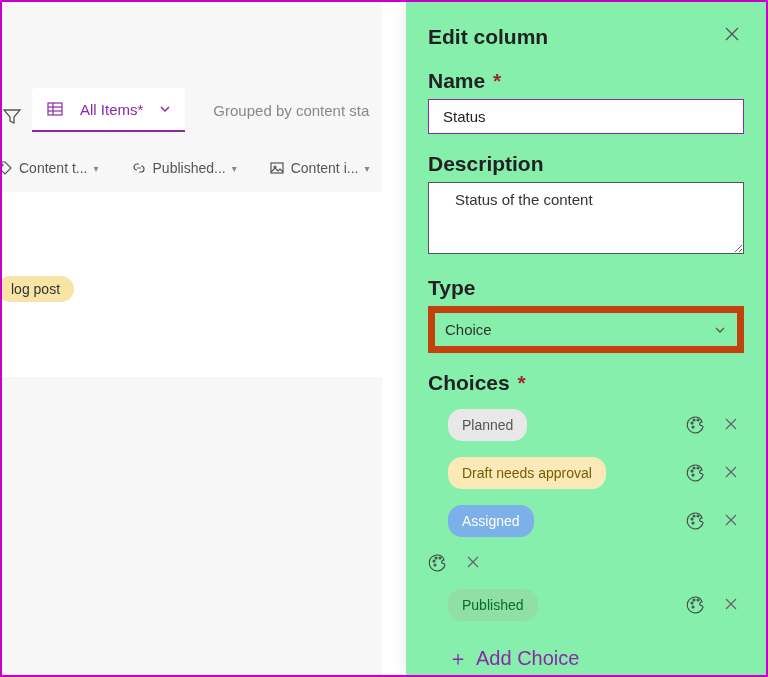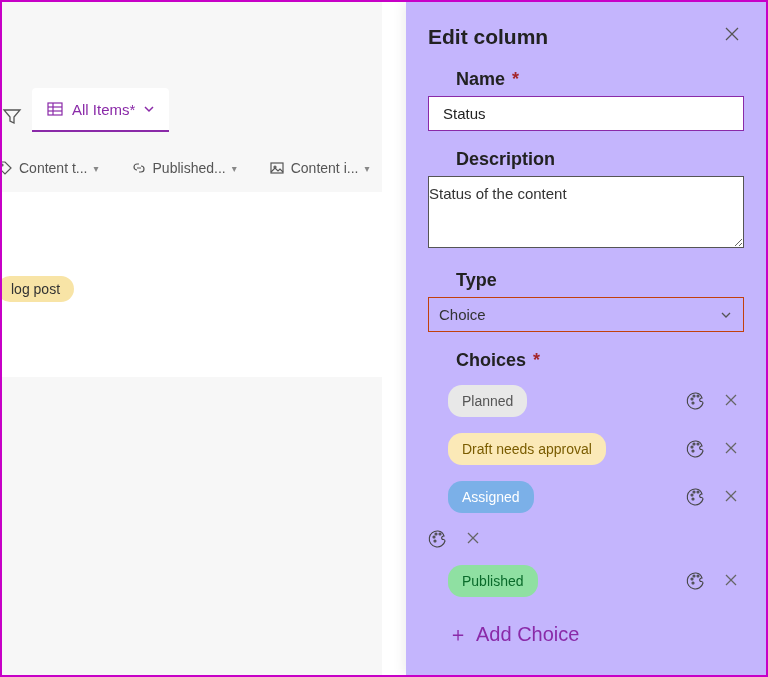--- a/index.html
+++ b/index.html
@@ -41,21 +41,21 @@
   position: absolute;
   left: 30px;
   top: 86px;
   display: flex;
   align-items: center;
   gap: 28px;
 }
 .tab {
   display: flex;
   align-items: center;
-  gap: 8px;
+  gap: 16px;
   padding: 12px 14px;
   background: #fff;
   border-radius: 4px 4px 0 0;
   color: #333;
   font-size: 15px;
 }
 .tab.active {
   border-bottom: 2px solid #8a2aa8;
   color: #8a2aa8;
 }
@@ -90,21 +90,21 @@
   color: #333;
 }
 
 
 .panel {
   position: absolute;
   right: 0;
   top: 0;
   width: 360px;
   height: 100%;
-  background: #c4b5fd;
+  background: #86efac;
   padding: 20px 22px;
   box-shadow: -2px 0 12px rgba(0,0,0,0.08);
 }
 .panel-header {
   display: flex;
   justify-content: space-between;
   align-items: center;
 }
 .panel-title {
   font-size: 21px;
@@ -118,52 +118,51 @@
   padding: 4px;
 }
 .learn-link {
   color: #8a2aa8;
   font-size: 14.5px;
   margin-top: 6px;
   display: block;
 }
 .field { margin-top: 18px; }
 .field-label {
-  font-size: 18px;
+  font-size: 21px;
   font-weight: 600;
   color: #222;
   margin-bottom: 6px;
   display: block;
-  margin-left: 28px;
 }
 .req { color: #a4262c; margin-left: 2px; }
 .input {
   width: 100%;
   padding: 8px 14px;
   font-size: 15px;
   border: 1px solid #8a2aa8;
   outline: none;
   font-family: inherit;
   color: #222;
 }
 .textarea {
   width: 100%;
-  padding: 8px 0;
+  padding: 8px 26px;
   font-size: 15px;
   border: 1px solid #555;
   font-family: inherit;
   resize: both;
   height: 72px;
   color: #333;
 }
 .select {
   width: 100%;
   padding: 8px 10px;
   font-size: 15px;
-  border: 1px solid #c2410c;
+  border: 7px solid #c2410c;
   display: flex;
   justify-content: space-between;
   align-items: center;
   color: #333;
 }
 .select .chev { font-size: 12px; color: #555; }
 .choice-row {
   display: flex;
   align-items: center;
   justify-content: space-between;
@@ -209,20 +208,21 @@
           <rect x="2" y="3" width="14" height="12"></rect>
           <line x1="2" y1="7" x2="16" y2="7"></line>
           <line x1="2" y1="11" x2="16" y2="11"></line>
           <line x1="7" y1="3" x2="7" y2="15"></line>
         </svg>
       <span>All Items*</span>
       <svg width="12" height="12" viewBox="0 0 12 12" fill="none" stroke="#8a2aa8" stroke-width="1.5">
           <path d="M2 4 L6 8 L10 4"></path>
         </svg>
     </div>
+    <div class="grouped-text">Grouped by content sta</div>
   </div>
 
   <div class="cols">
     <div class="col-h">
       <svg width="16" height="16" viewBox="0 0 16 16" fill="none" stroke="#555" stroke-width="1.2">
           <path d="M2 2 L8 2 L14 8 L8 14 L2 8 Z"></path>
           <circle cx="5" cy="5" r="1"></circle>
         </svg>
       <span>Content t...</span>
       <span class="chev">▾</span>

